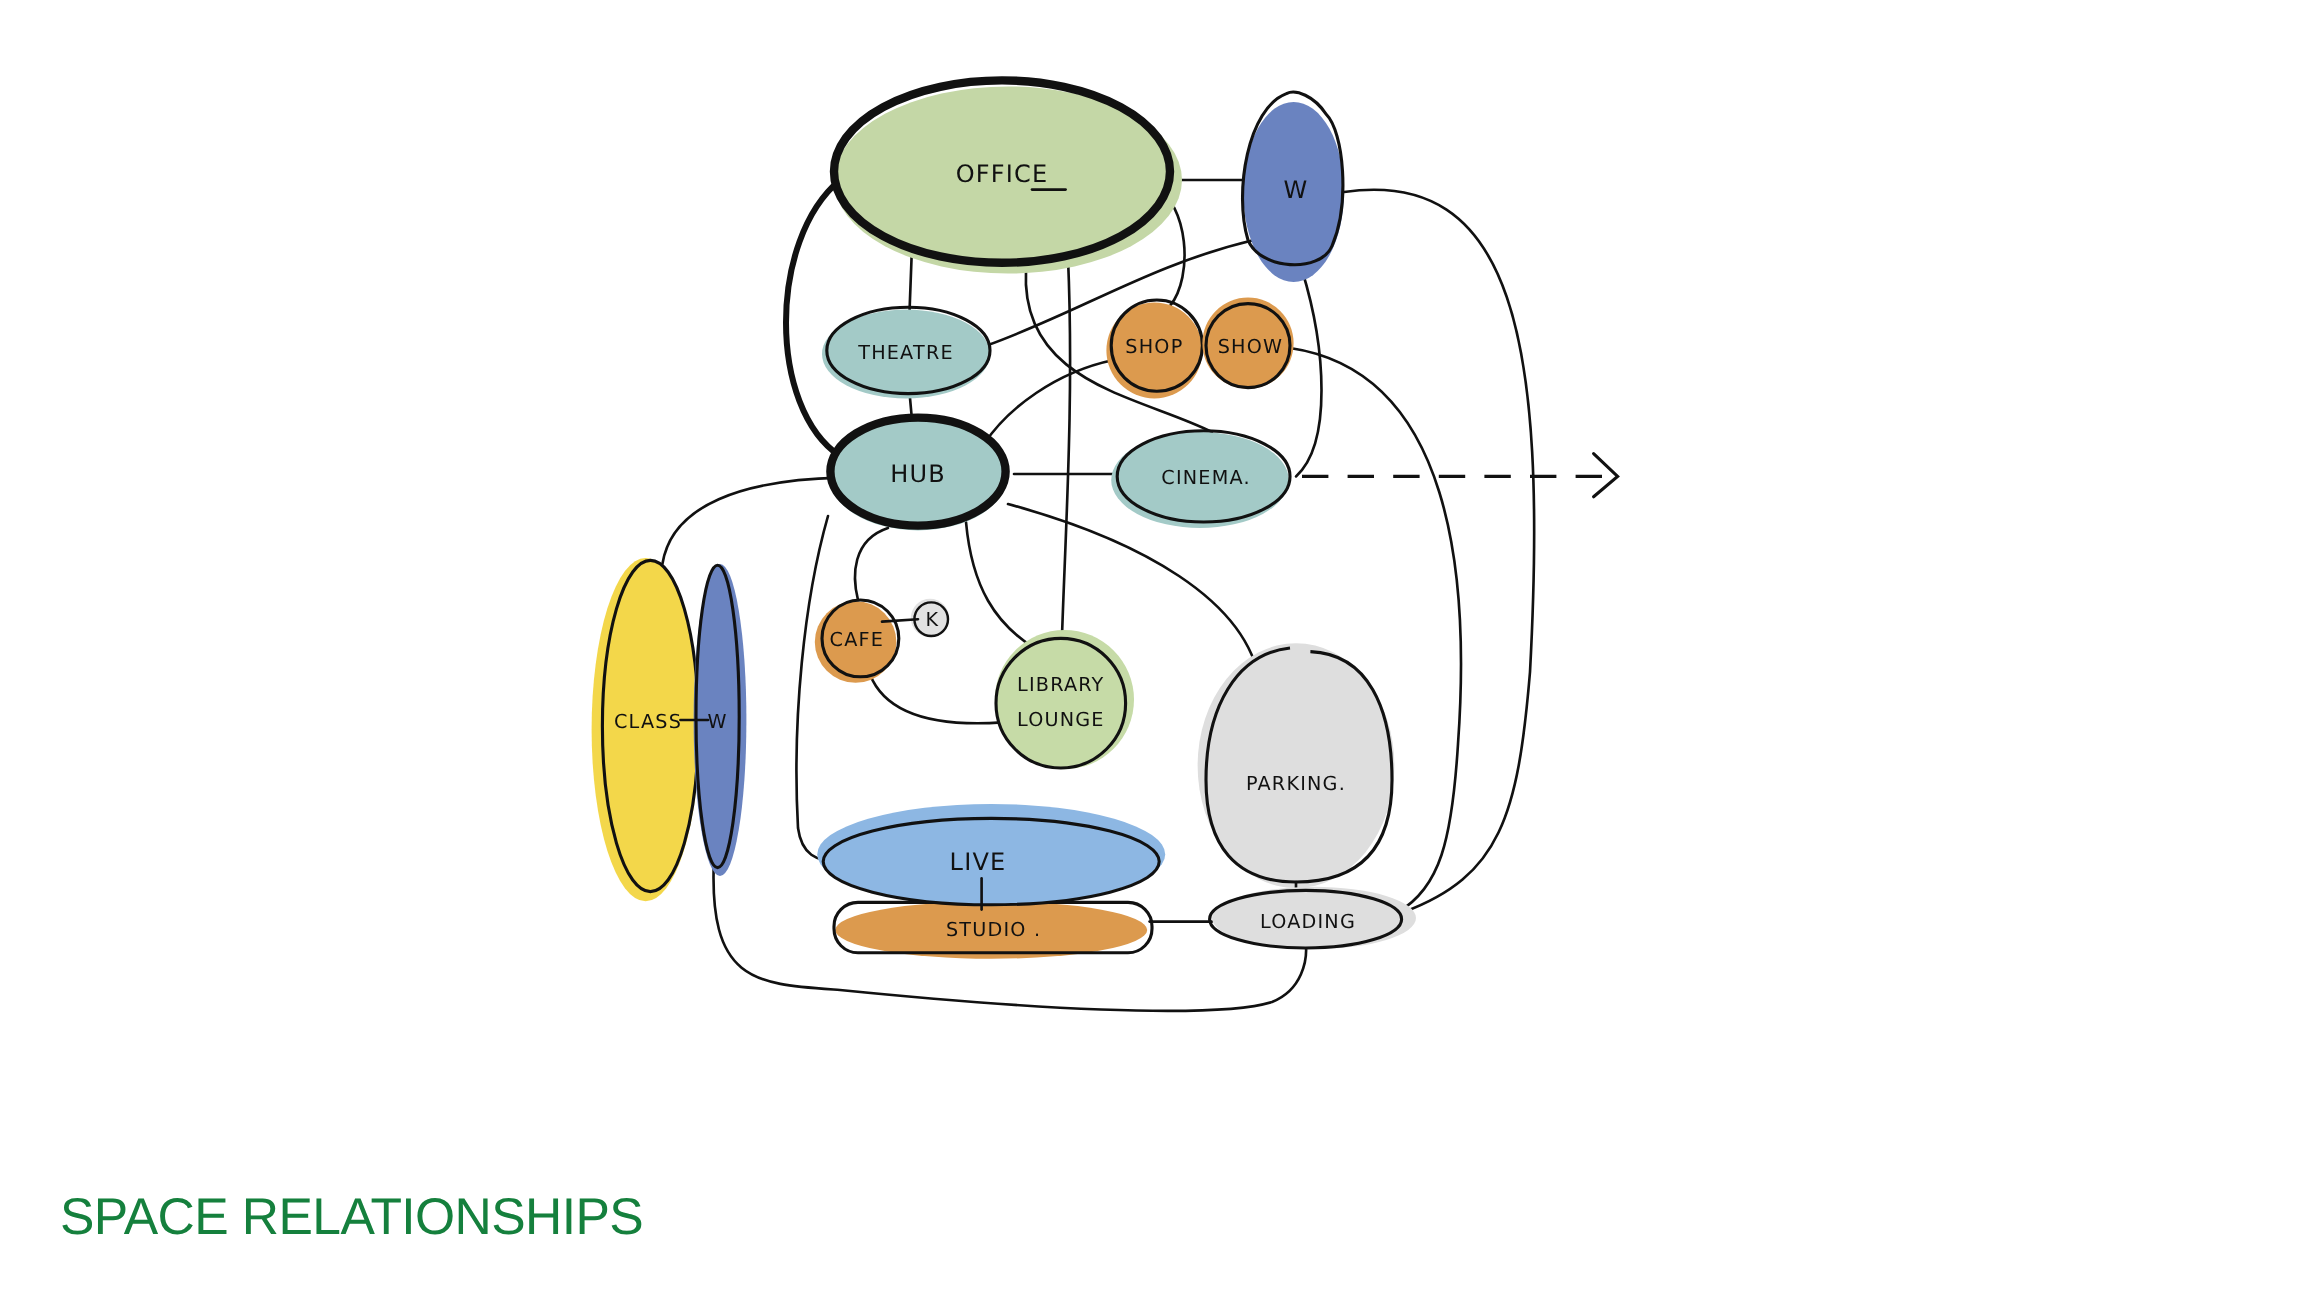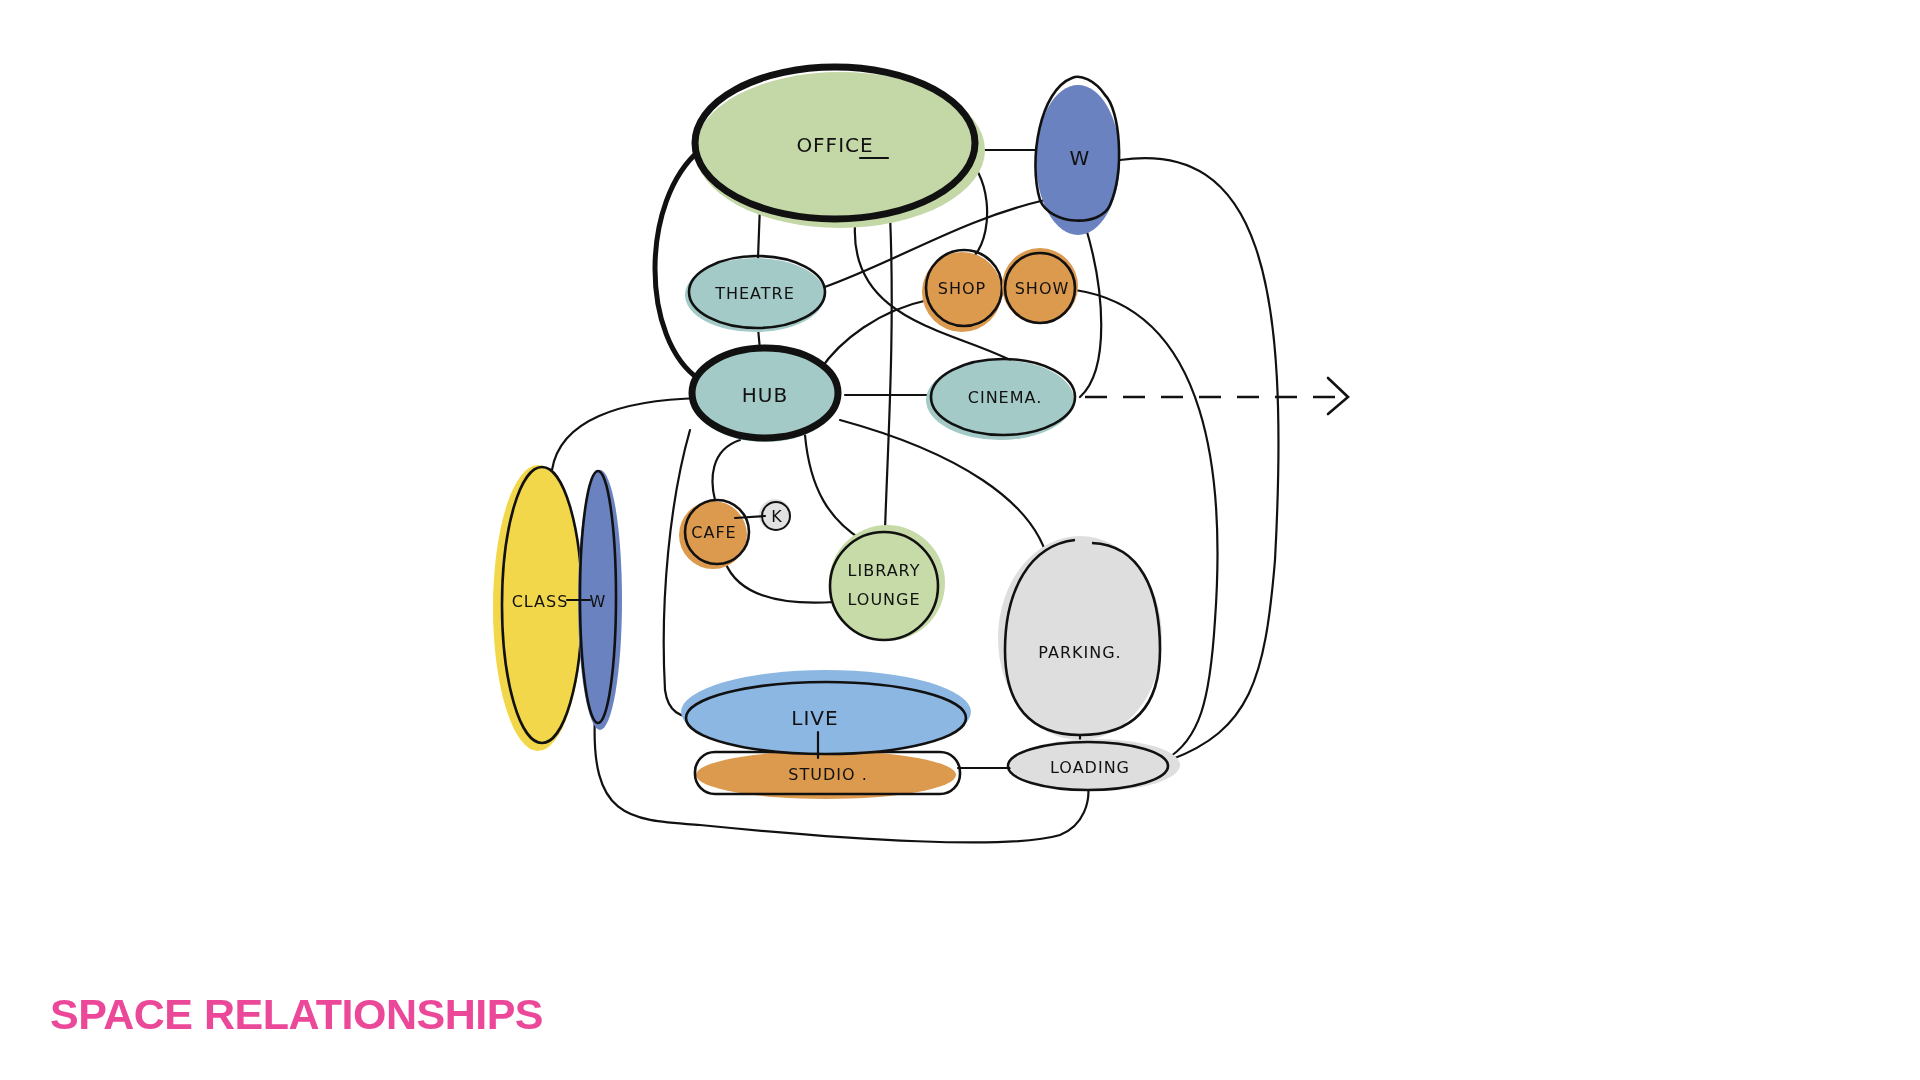--- a/index.html
+++ b/index.html
@@ -4,21 +4,21 @@
 <style>
   html, body { margin: 0; padding: 0; background: #ffffff; }
   body { width: 1920px; height: 1080px; position: relative; overflow: hidden; font-family: "Liberation Sans", sans-serif; }
   #diagram { position: absolute; left: 0; top: 0; width: 1920px; height: 1080px; }
   .label { font-family: "DejaVu Sans", sans-serif; font-size: 20px; fill: #111; letter-spacing: 1px; }
   .label-sm { font-size: 16px; }
   .line { fill: none; stroke: #111; stroke-width: 2.2; stroke-linecap: round; }
   .outline { fill: none; stroke: #111; stroke-width: 2.6; }
   .outline-heavy { fill: none; stroke: #111; stroke-width: 7; }
   .dash { fill: none; stroke: #111; stroke-width: 2.6; stroke-dasharray: 22 16; }
-  #page-title { position: absolute; left: 50px; top: 990px; font-family: "Liberation Sans", sans-serif; font-weight: bold; font-size: 43px; color: #ec4899; letter-spacing: -0.5px; margin: 0; }
+  #page-title { position: absolute; left: 50px; top: 990px; font-family: "Liberation Sans", sans-serif; font-weight: normal; font-size: 43px; color: #15803d; letter-spacing: -0.5px; margin: 0; }
 </style>
 </head>
 <body>
 
 <svg id="diagram" viewBox="0 0 1920 1080" xmlns="http://www.w3.org/2000/svg">
 
   <g>
     <path class="outline-heavy" style="stroke-width:5" d="M700,150 C640,200 640,340 700,380"></path>
     <path class="line" d="M978,150 L1045,150"></path>
     <path class="line" d="M760,205 L758,258"></path>

